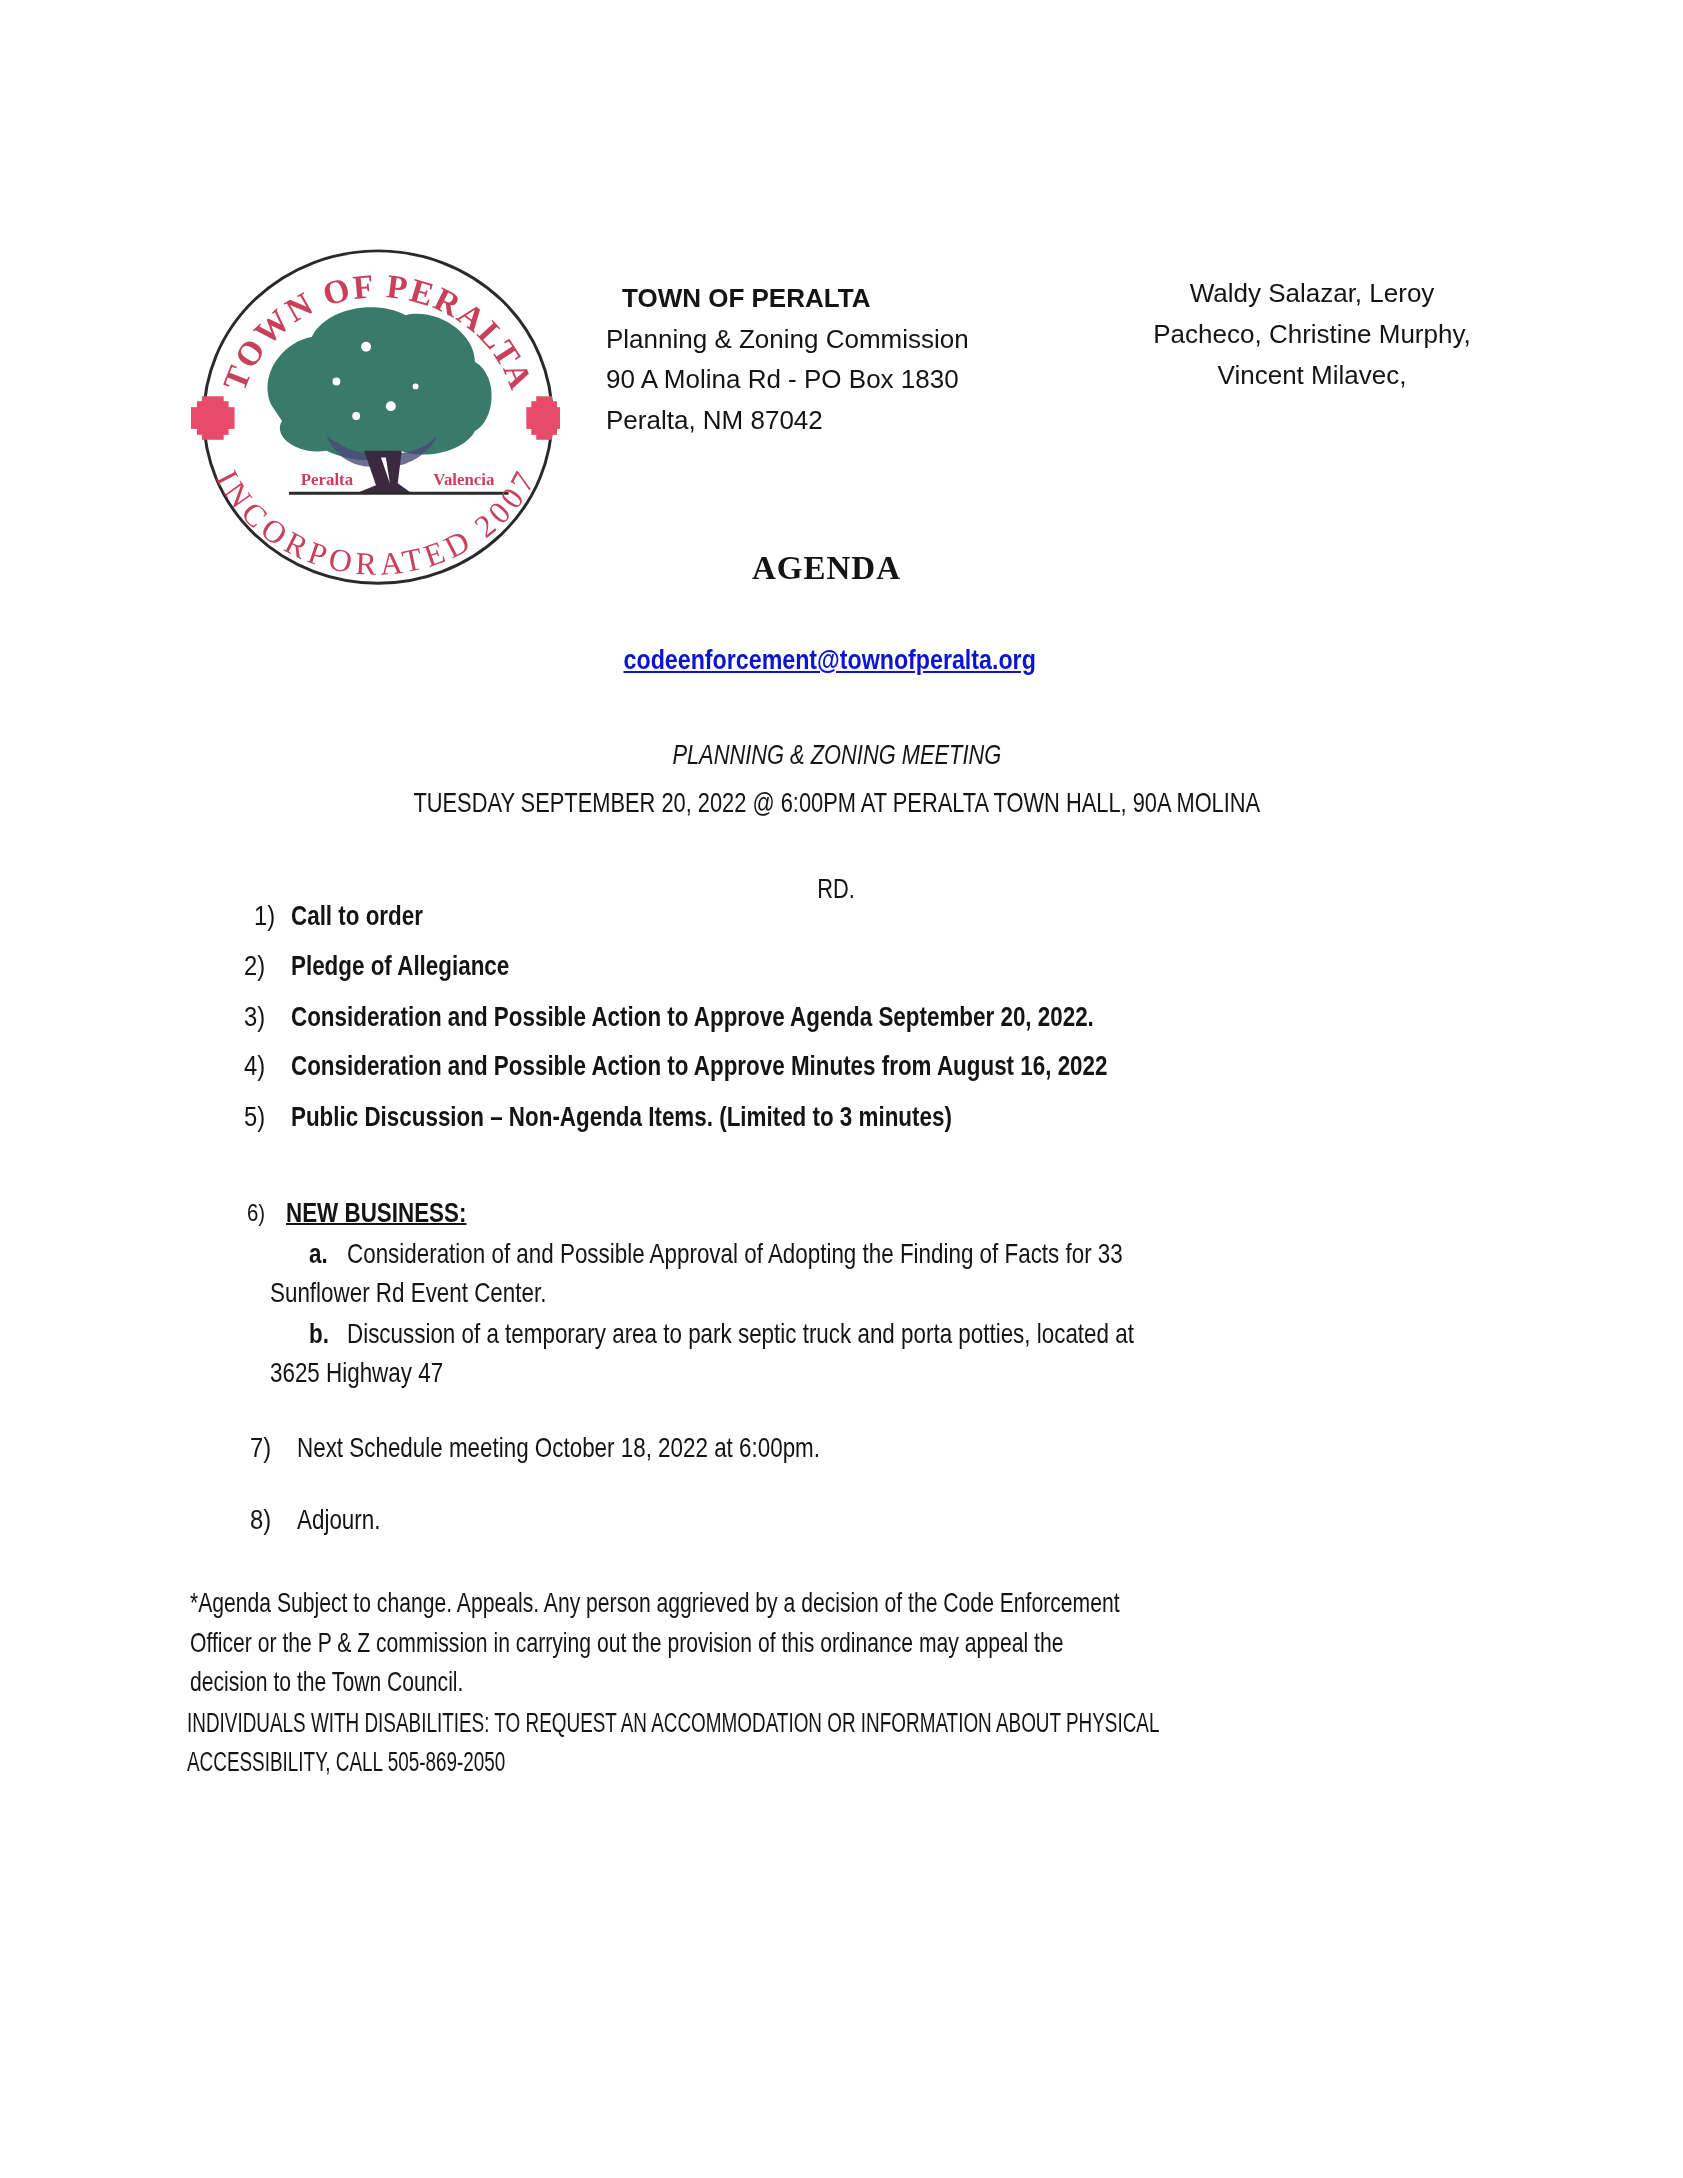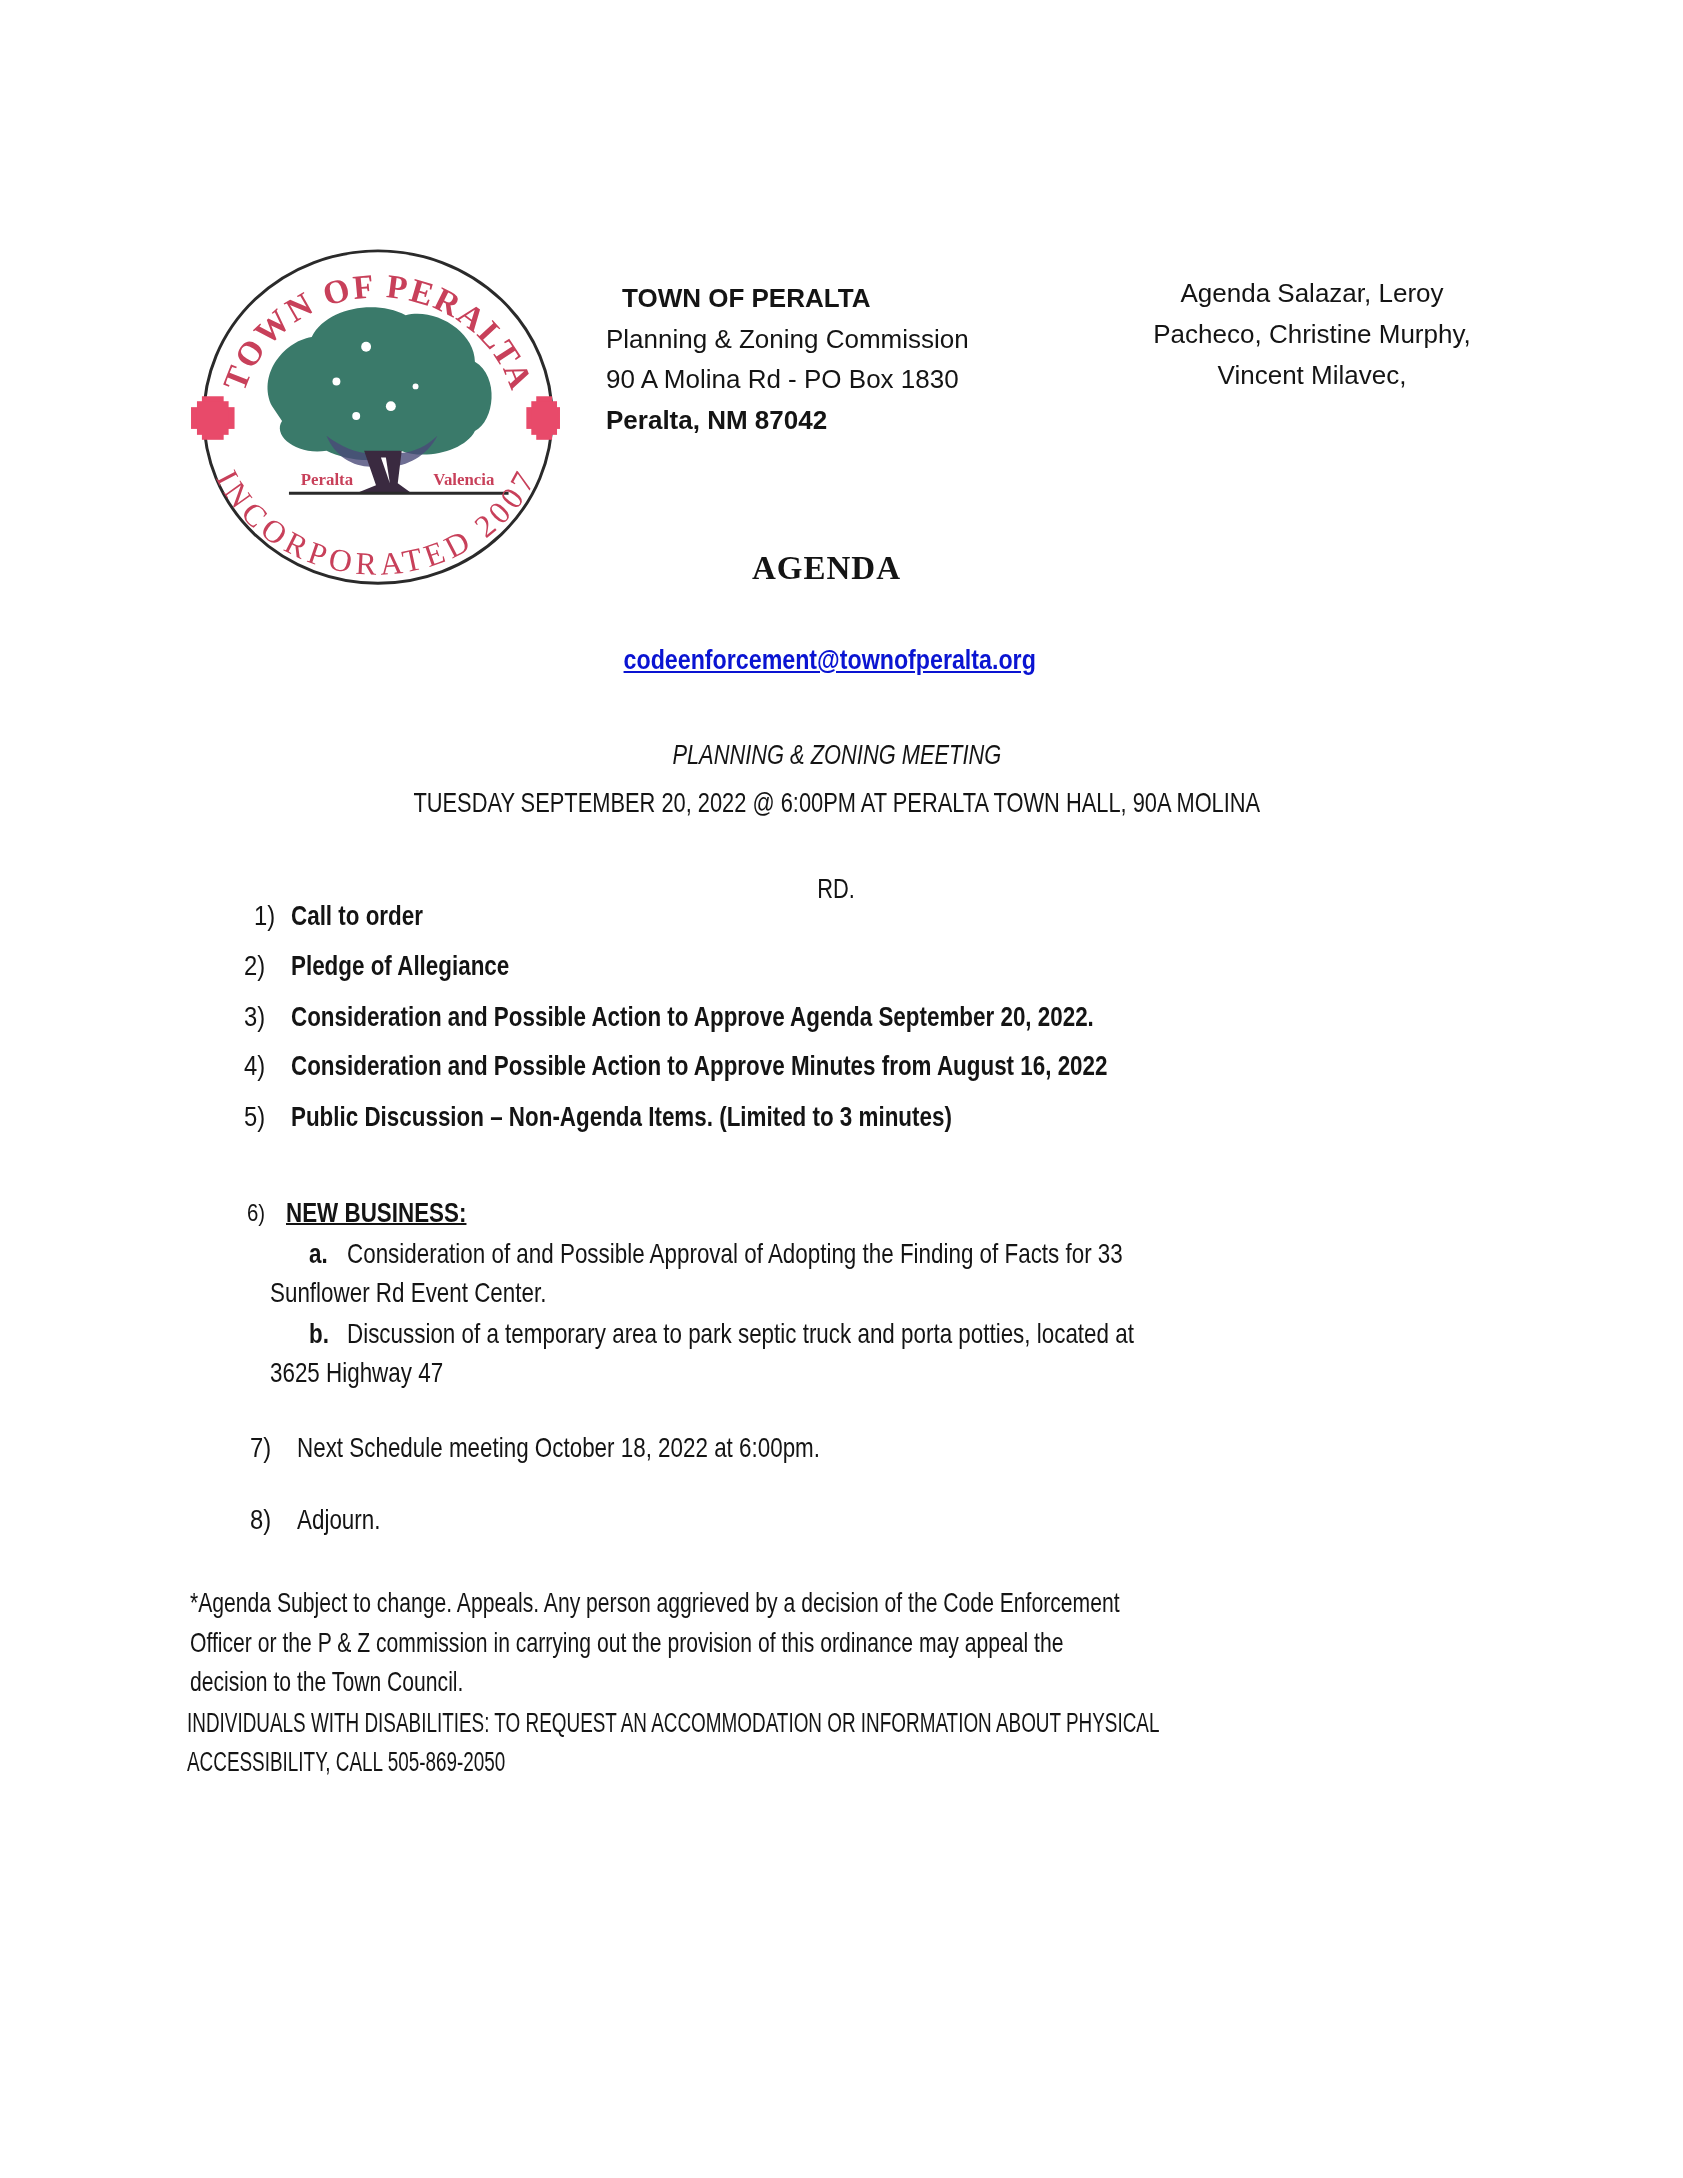--- a/index.html
+++ b/index.html
@@ -73,24 +73,24 @@
       <rect x="362" y="160" width="16" height="44"></rect>
       <rect x="352" y="171" width="34" height="22"></rect>
       <rect x="357" y="165" width="26" height="34"></rect>
     </g>
   </svg>
 </div>
 
 <div class="abs sans hdr hdr-title" style="left:622px; top:278px;">TOWN OF PERALTA</div>
 <div class="abs sans hdr" style="left:606px; top:319px;">Planning &amp; Zoning Commission</div>
 <div class="abs sans hdr" style="left:606px; top:359px;">90 A Molina Rd - PO Box 1830</div>
-<div class="abs sans hdr" style="left:606px; top:400px;font-weight:bold;">Peralta, NM 87042</div>
+<div class="abs sans hdr" style="left:606px; top:400px;">Peralta, NM 87042</div>
 
 <div class="comm sans">
-  <div>Agenda Salazar, Leroy</div>
+  <div>Waldy Salazar, Leroy</div>
   <div>Pacheco, Christine Murphy,</div>
   <div>Vincent Milavec,</div>
 </div>
 
 <div class="abs serif agenda-title">AGENDA</div>
 
 <div class="email">
   <a href="#">codeenforcement@townofperalta.org</a>
 </div>
 

